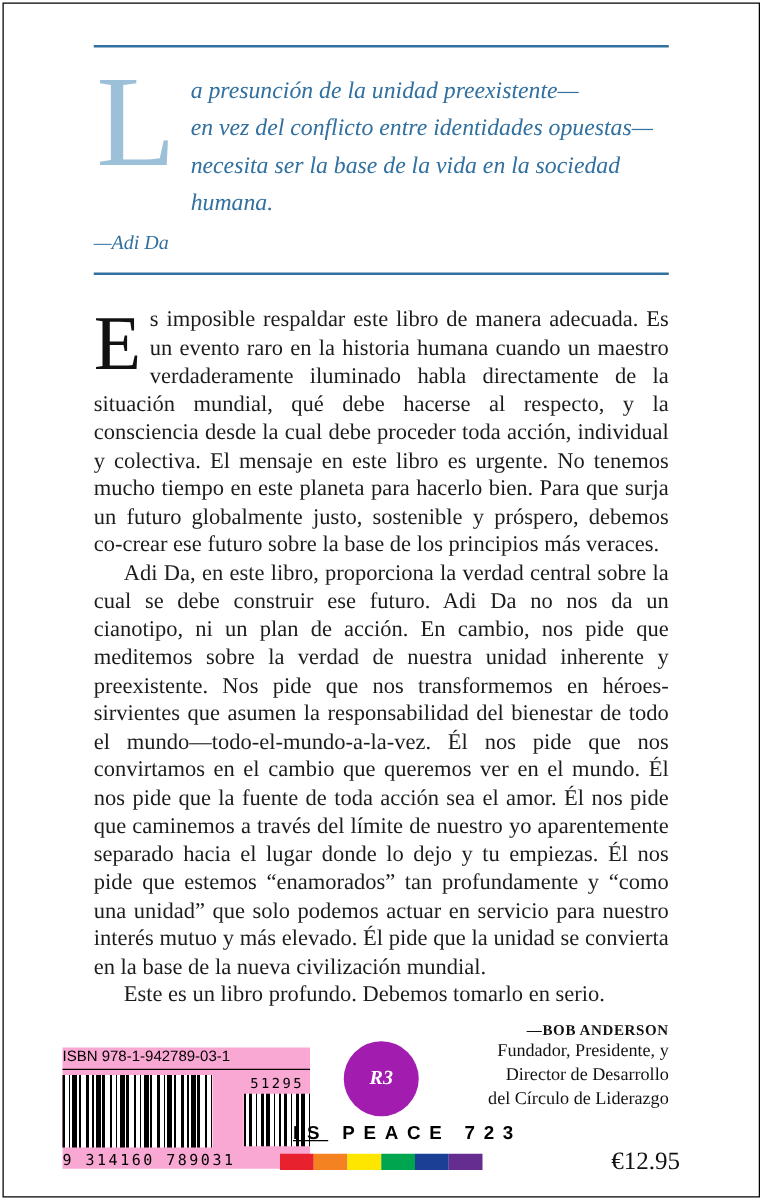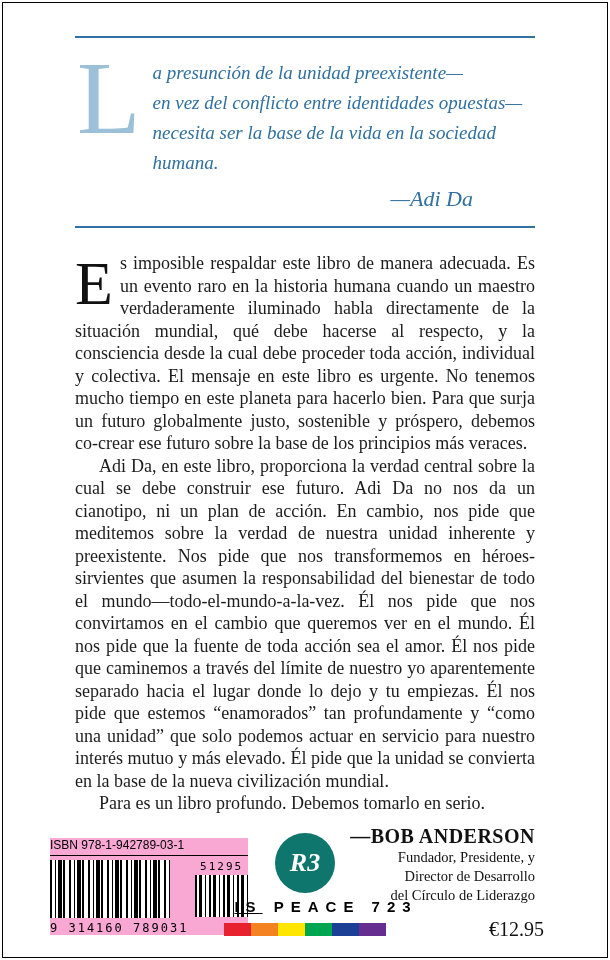--- a/index.html
+++ b/index.html
@@ -19,36 +19,36 @@
   
   .quote{display:flex;margin-top:16px;color:var(--accent,#31709f);}
   .quote-dropcap{
     font-size:104px;line-height:84px;
     color:var(--dropcap,#9cc0d8);
     margin:2px 12px 0 2px;
     font-family:"Liberation Serif", serif;
   }
   .quote-lines{font-style:italic;font-size:19px;line-height:30px;padding-top:4px;}
   .quote-attrib{
-    font-style:italic;font-size:22px;color:var(--accent,#31709f);
-    text-align:right;padding-right:62px;margin-top:8px;
+    font-style:italic;font-size:16px;color:var(--accent,#31709f);
+    padding-right:62px;margin-top:8px;
   }
 
   
   .body-text{margin-top:24px;color:#1c1c1c;font-size:18px;line-height:22.5px;text-align:justify;}
   .body-text p{margin:0;}
   .dropcap{
     float:left;font-size:62px;line-height:58px;
     padding:2px 7px 0 0;color:#111;
   }
   .para.indent{text-indent:24px;}
 
   
   .reviewer{margin-top:10px;text-align:right;color:#111;}
-  .reviewer-name{font-weight:bold;font-size:20px;letter-spacing:.5px;}
+  .reviewer-name{font-weight:bold;font-size:12px;letter-spacing:.5px;}
   .reviewer-title{font-size:14.5px;line-height:19px;}
 
   
   .barcode-block{position:absolute;left:50px;top:838px;width:198px;background:#f9a8d4;}
   .isbn-label{
     font-family:"Liberation Sans", sans-serif;font-size:12px;color:#000;
     padding-bottom:3px;border-bottom:1px solid #000;margin-bottom:4px;
   }
   .bars-row{display:flex;align-items:flex-start;gap:15px;}
   .bars-main{
@@ -72,23 +72,23 @@
       #000 10px,#000 11px,#fff 11px,#fff 14px);
   }
   .ean-digits{
     font-family:"DejaVu Sans Mono", monospace;font-size:12px;
     letter-spacing:2px;margin-top:3px;
   }
 
   .logo-block{position:absolute;left:0;right:0;top:833px;text-align:center;pointer-events:none;}
   .logo-circle{
     width:60px;height:60px;border-radius:50%;
-    background:#0f766e;color:#fff;
+    background:#a21caf;color:#fff;
     display:inline-flex;align-items:center;justify-content:center;
-    font-family:"Liberation Serif", serif;font-style:italic;font-weight:bold;font-size:26px;
+    font-family:"Liberation Serif", serif;font-style:italic;font-weight:bold;font-size:16px;
   }
   .imprint{
     margin-top:5px;
     font-family:"Liberation Sans", sans-serif;
     font-size:15px;font-weight:bold;letter-spacing:7px;color:#000;padding-left:42px;
   }
   .imprint .is{text-decoration:underline;}
   .rainbow{
     margin:8px auto 0 auto;width:162px;height:13px;display:flex;
   }
@@ -118,21 +118,21 @@
     </div>
     <div class="quote-attrib">—Adi Da</div>
 
     <div class="rule second"></div>
 
     <div class="body-text">
       <p class="para first">
         <span class="dropcap">E</span><span>s imposible respaldar este libro de manera adecuada. Es un evento raro en la historia humana cuando un maestro verdaderamente iluminado habla directamente de la situación mundial, qué debe hacerse al respecto, y la consciencia desde la cual debe proceder toda acción, individual y colectiva. El mensaje en este libro es urgente. No tenemos mucho tiempo en este planeta para hacerlo bien. Para que surja un futuro globalmente justo, sostenible y próspero, debemos co-crear ese futuro sobre la base de los principios más veraces.</span>
       </p>
       <p class="para indent">Adi Da, en este libro, proporciona la verdad central sobre la cual se debe construir ese futuro. Adi Da no nos da un cianotipo, ni un plan de acción. En cambio, nos pide que meditemos sobre la verdad de nuestra unidad inherente y preexistente. Nos pide que nos transformemos en héroes-sirvientes que asumen la responsabilidad del bienestar de todo el mundo—todo-el-mundo-a-la-vez. Él nos pide que nos convirtamos en el cambio que queremos ver en el mundo. Él nos pide que la fuente de toda acción sea el amor. Él nos pide que caminemos a través del límite de nuestro yo aparentemente separado hacia el lugar donde lo dejo y tu empiezas. Él nos pide que estemos “enamorados” tan profundamente y “como una unidad” que solo podemos actuar en servicio para nuestro interés mutuo y más elevado. Él pide que la unidad se convierta en la base de la nueva civilización mundial.</p>
-      <p class="para indent">Para es un libro profundo. Debemos tomarlo en serio.</p>
+      <p class="para indent">Este es un libro profundo. Debemos tomarlo en serio.</p>
     </div>
 
     <div class="reviewer">
       <div class="reviewer-name">—BOB ANDERSON</div>
       <div class="reviewer-title">Fundador, Presidente, y</div>
       <div class="reviewer-title">Director de Desarrollo</div>
       <div class="reviewer-title">del Círculo de Liderazgo</div>
     </div>
   </div>
 

